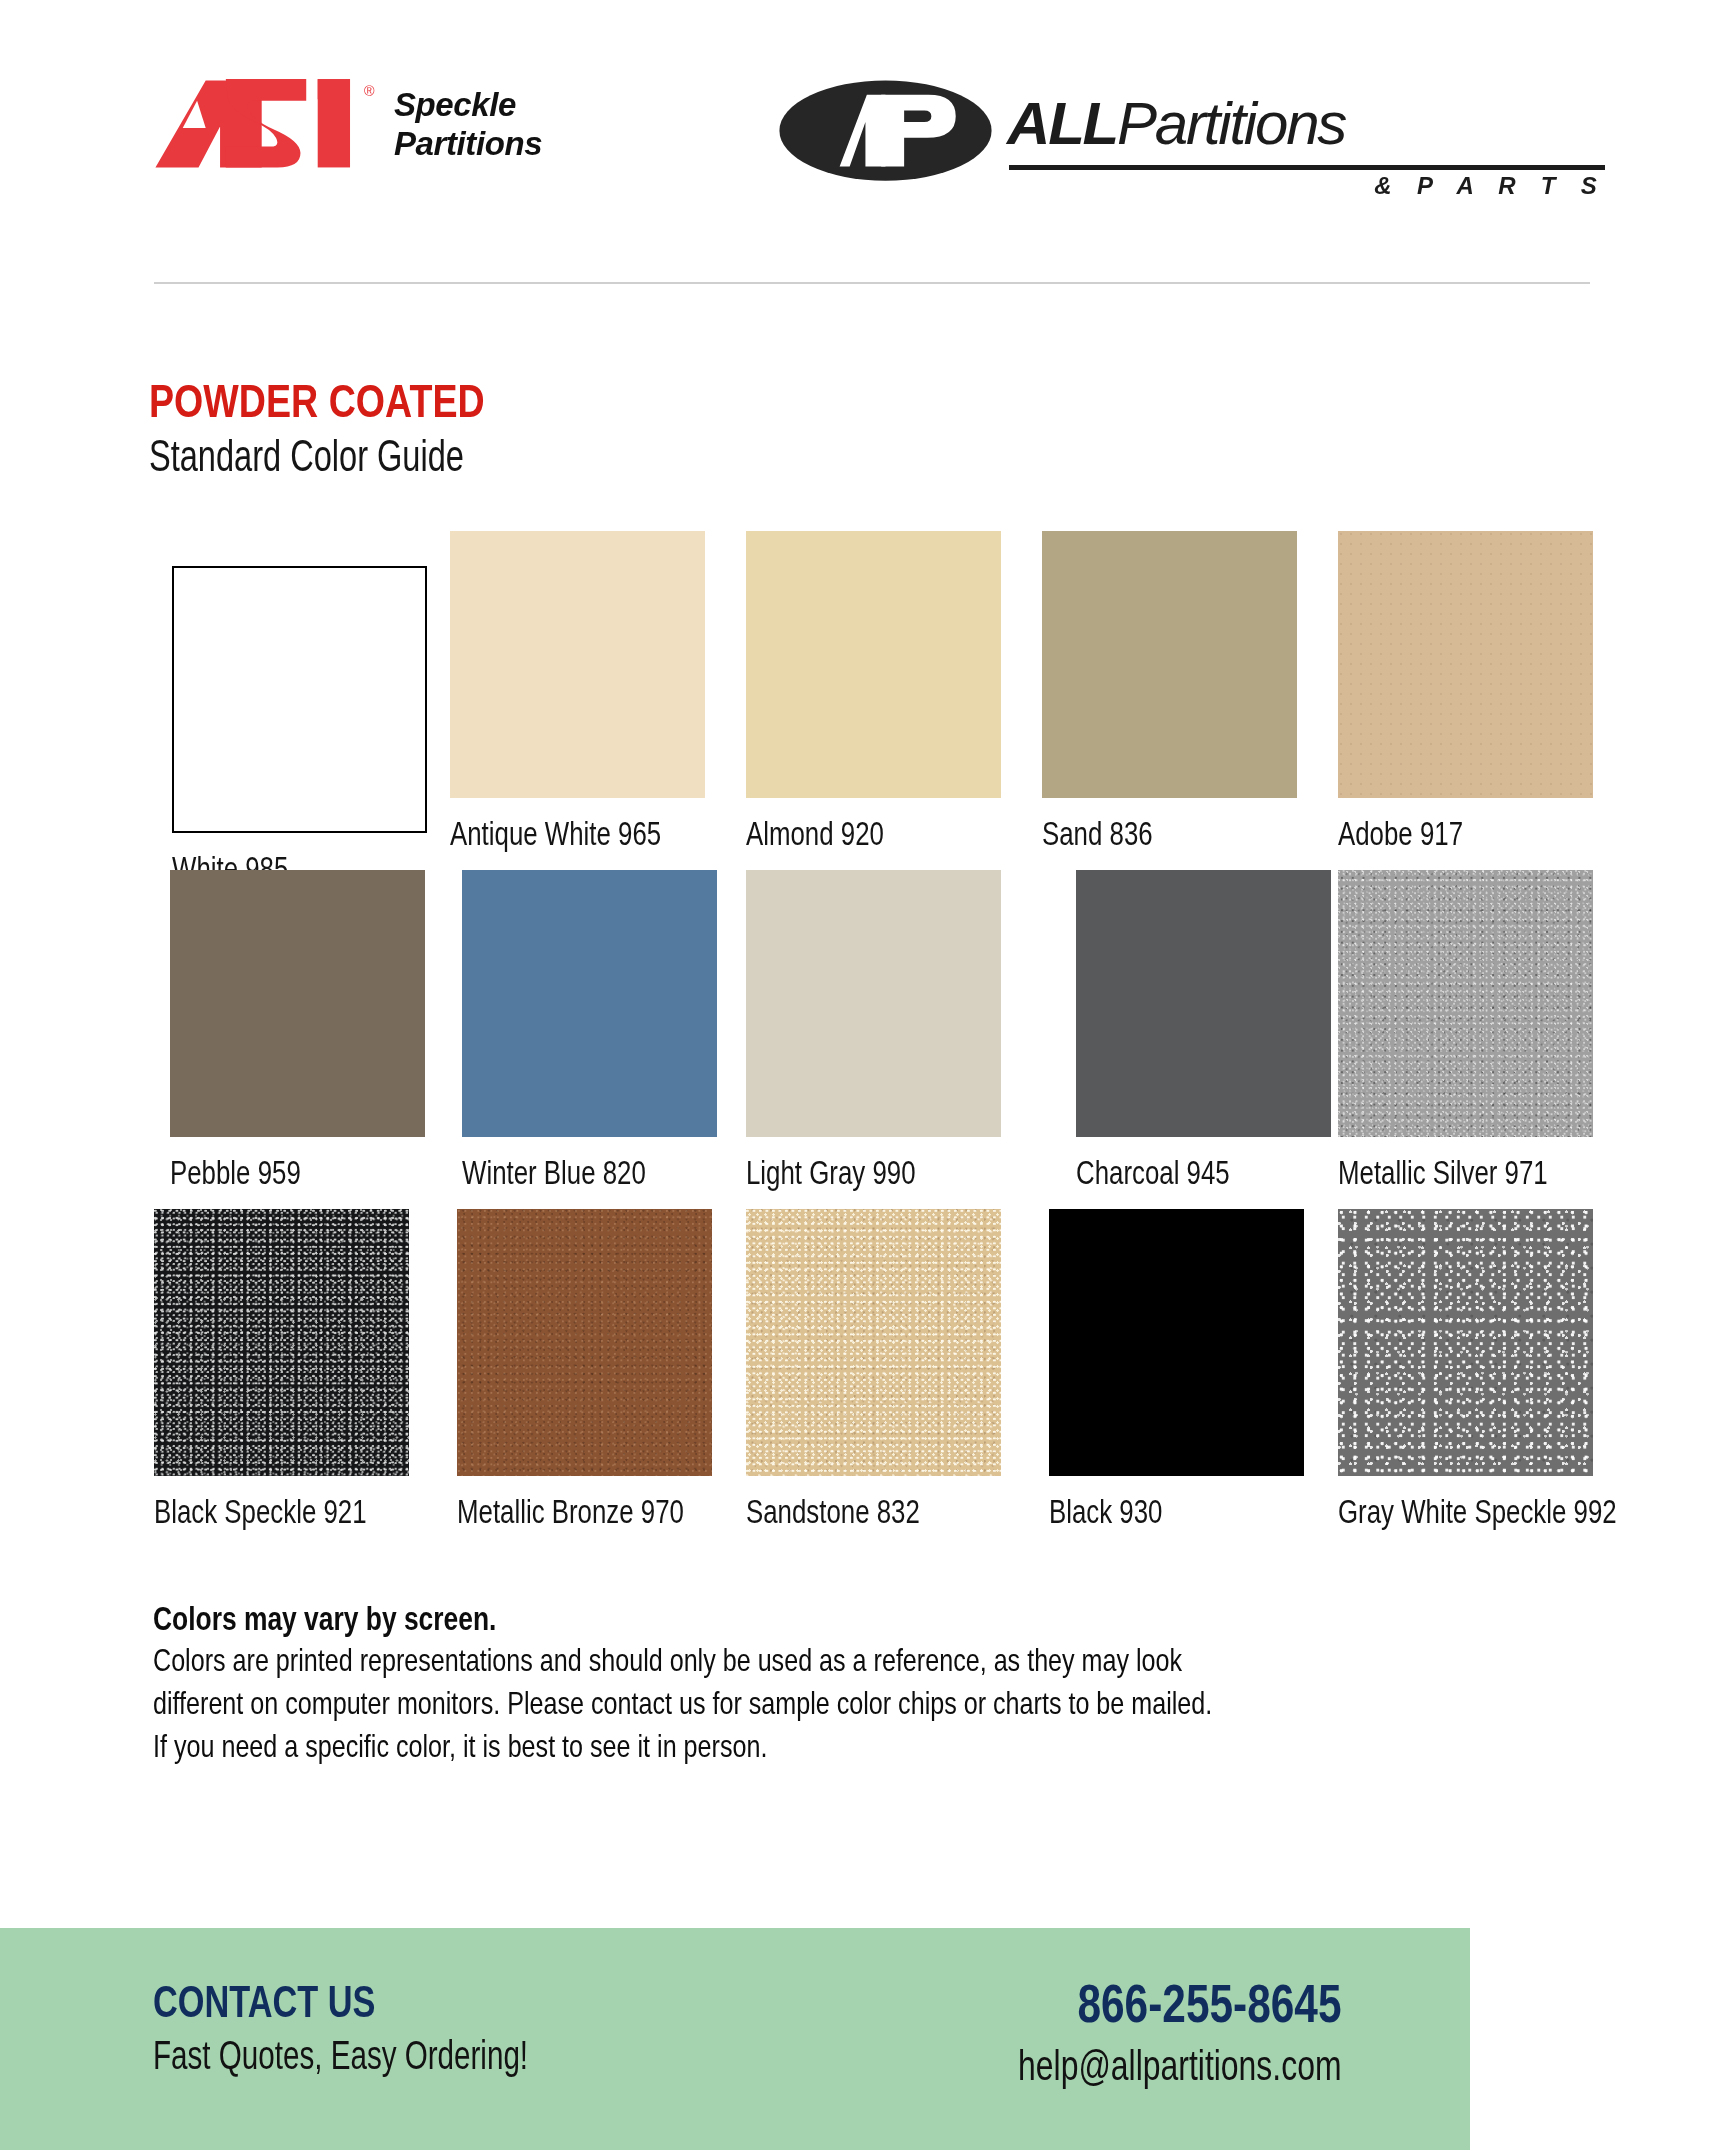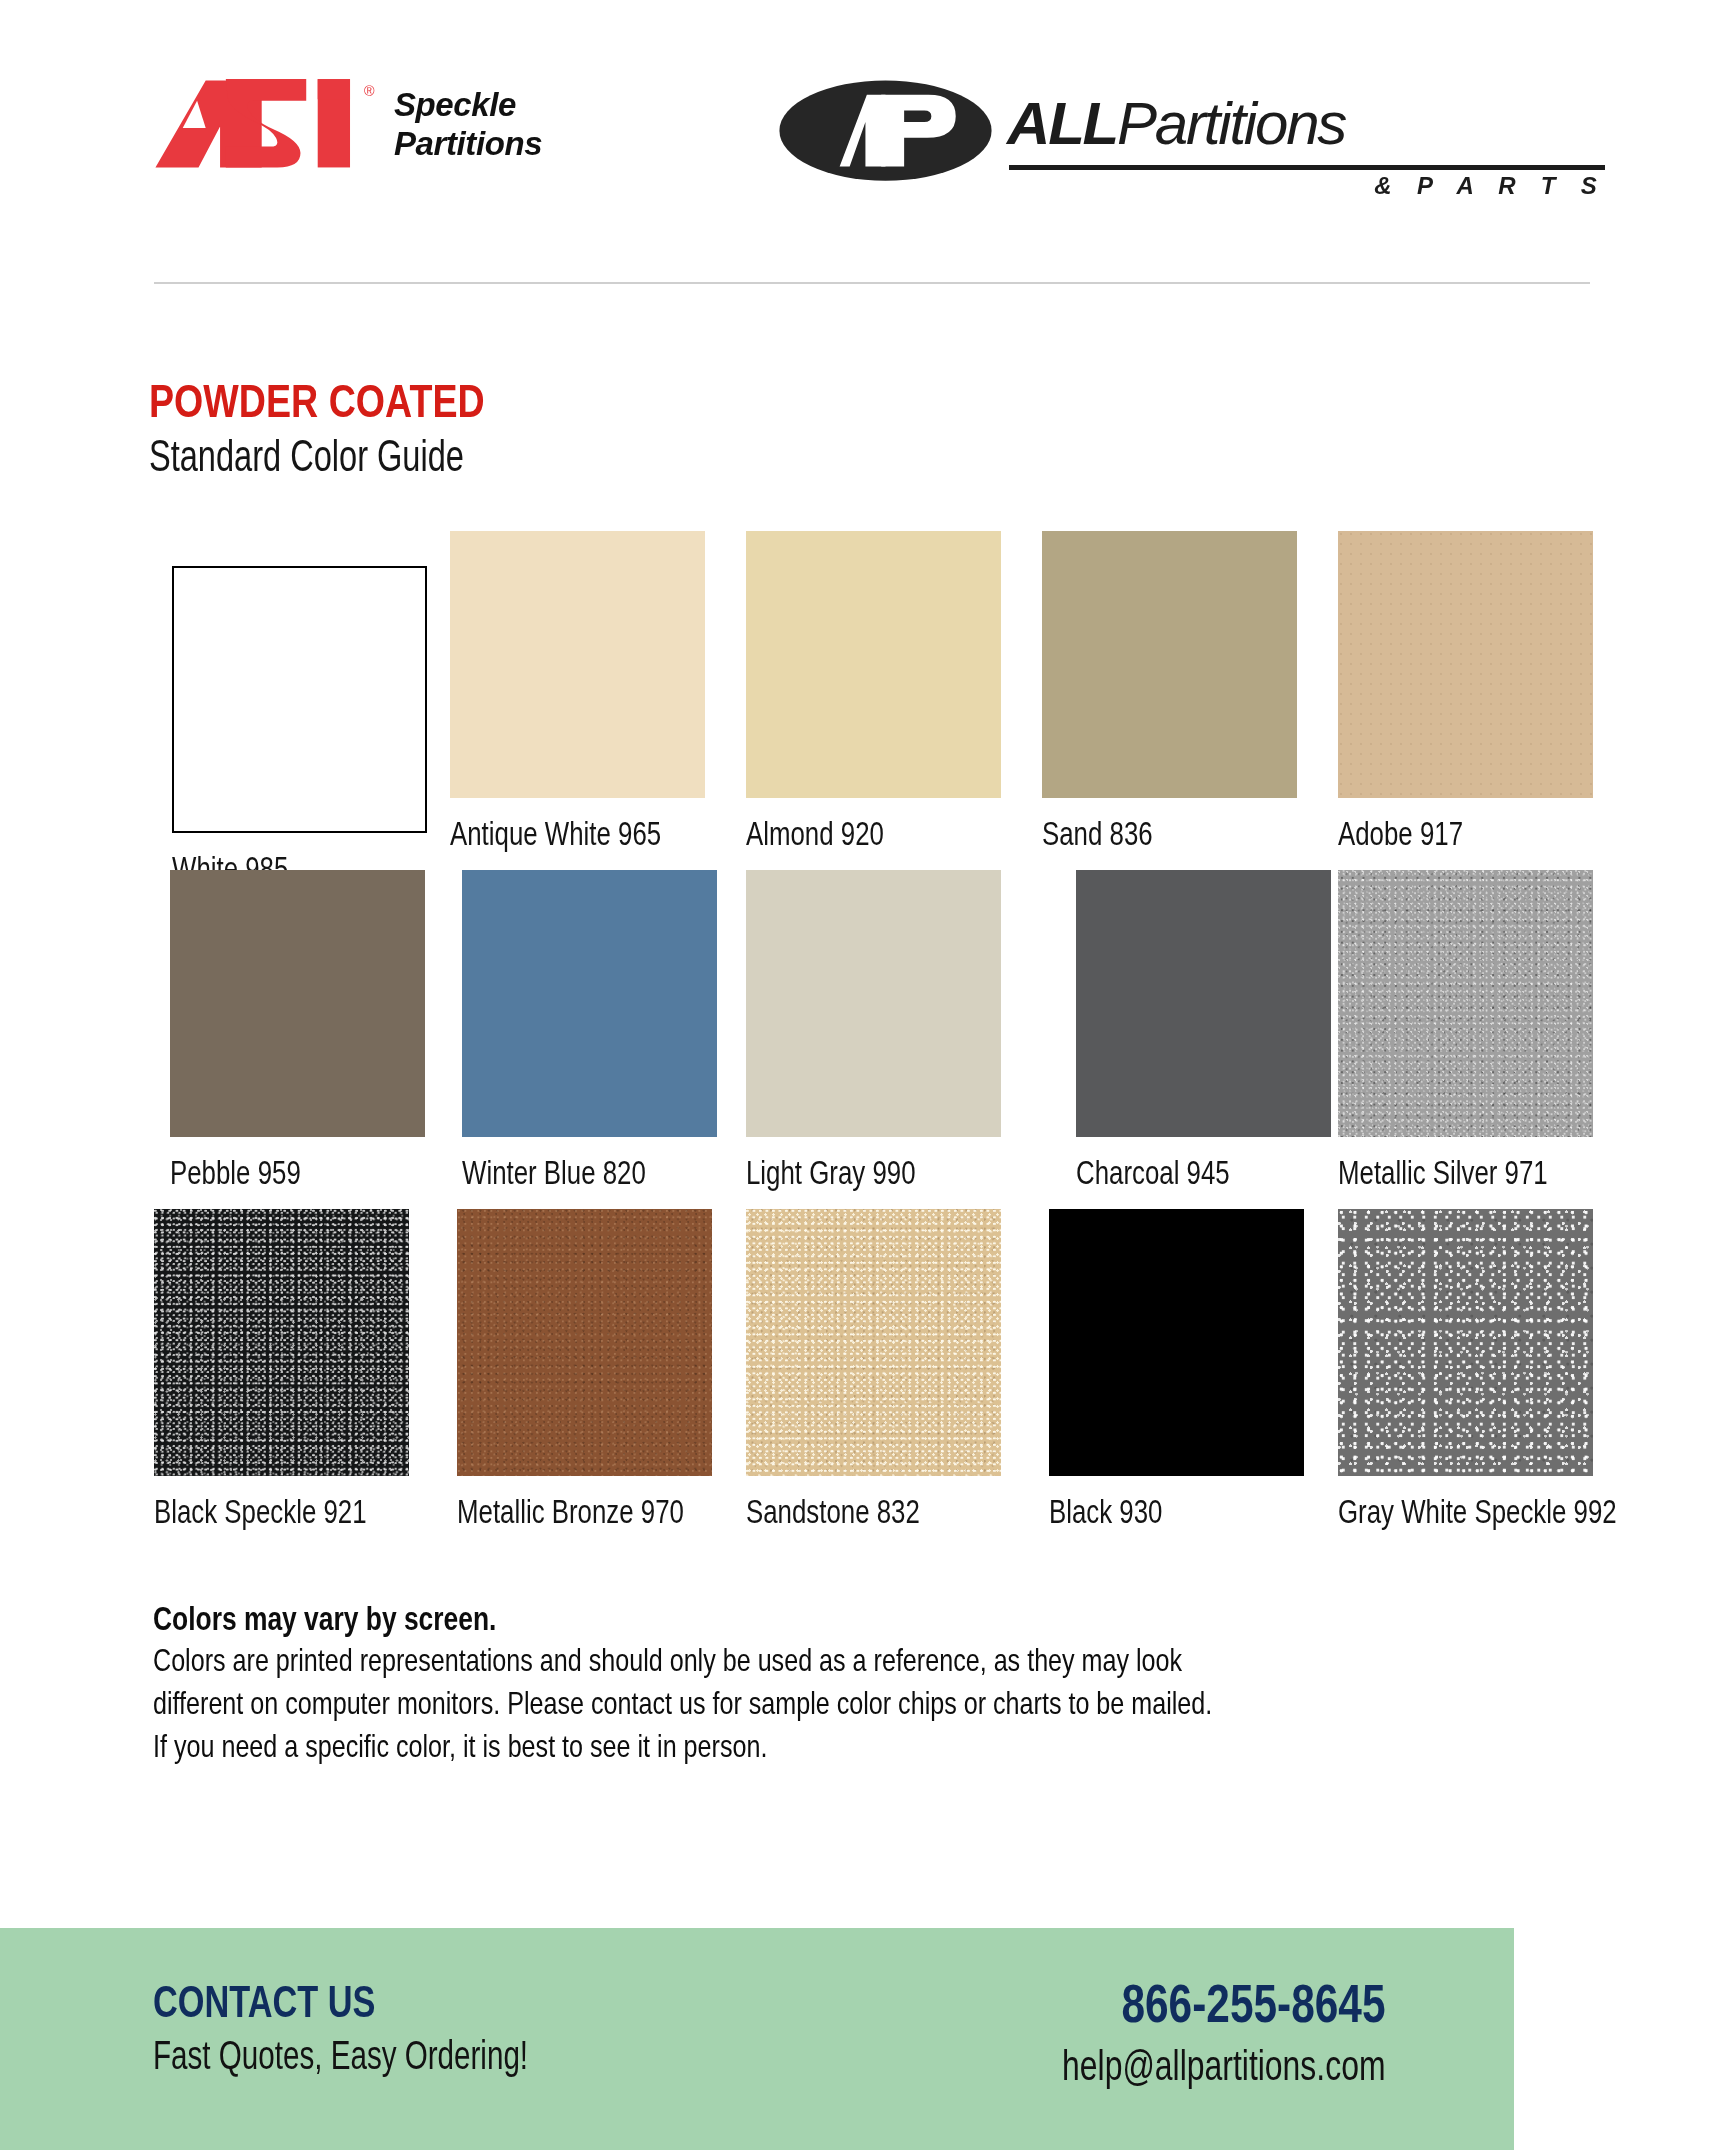--- a/index.html
+++ b/index.html
@@ -237,21 +237,20 @@
     white-space: nowrap;
     line-height: 43px;
   }
 
   
   #footer {
     position: absolute;
     left: 0; top: 1928px;
     width: 1470px; height: 222px;
     background: #a5d3af;
-    padding-left: 44px;
   }
   #footer-left { position: absolute; left: 153px; top: 50px; }
   #contact-title {
     font-family: "Liberation Sans Narrow", "Liberation Sans", sans-serif;
     font-weight: bold;
     font-size: 44px;
     color: #102d5e;
     transform: scaleX(0.78);
     transform-origin: left center;
     white-space: nowrap;

